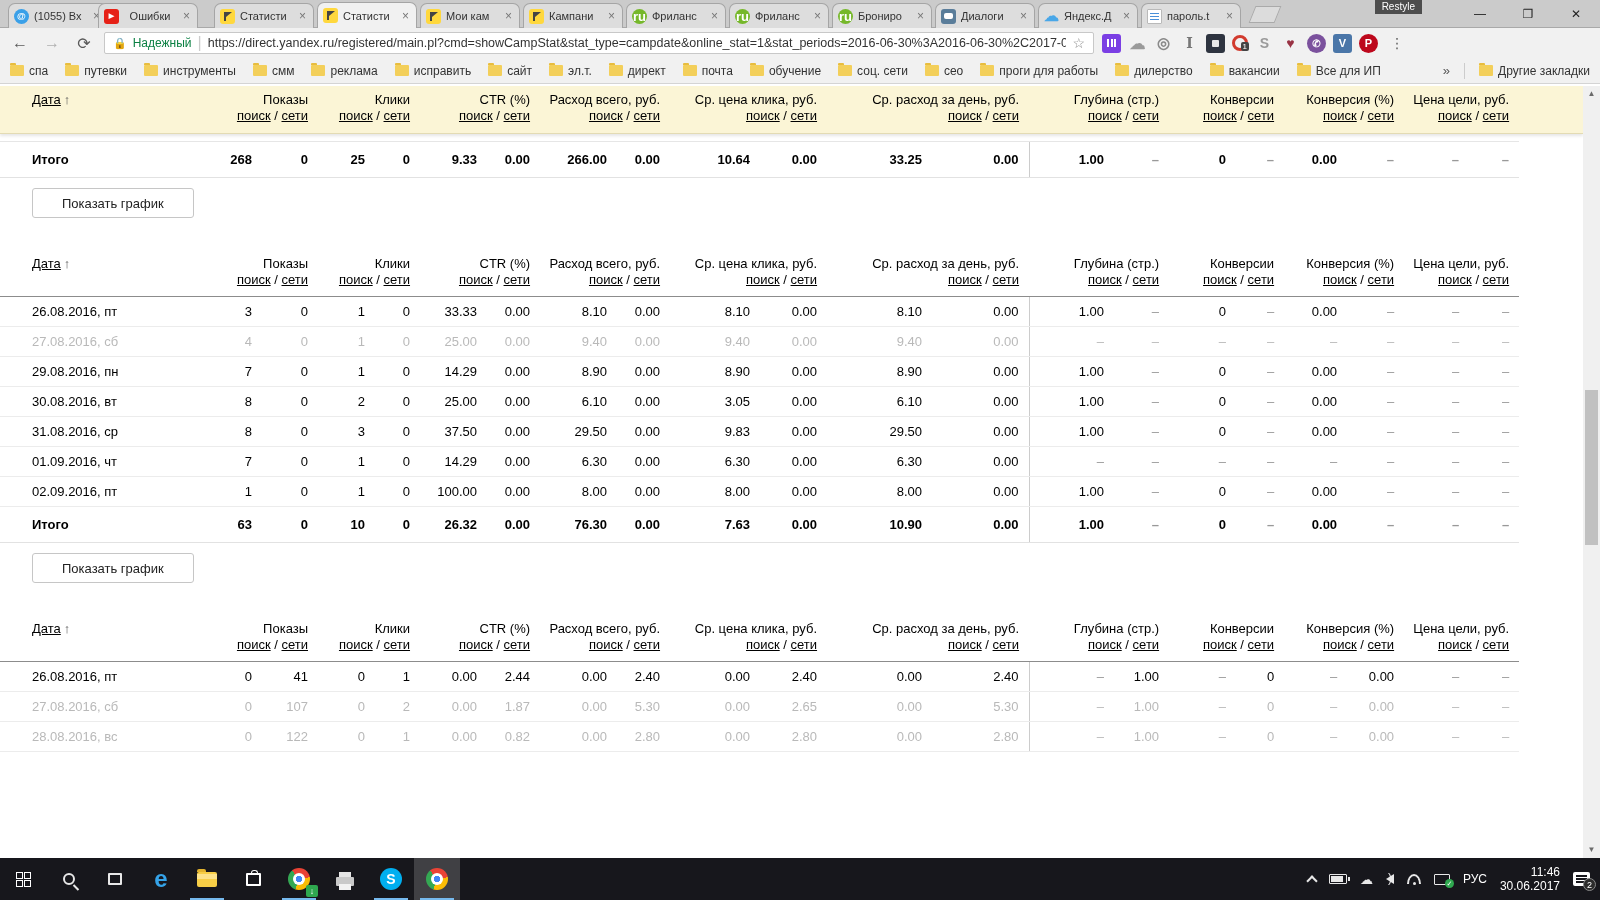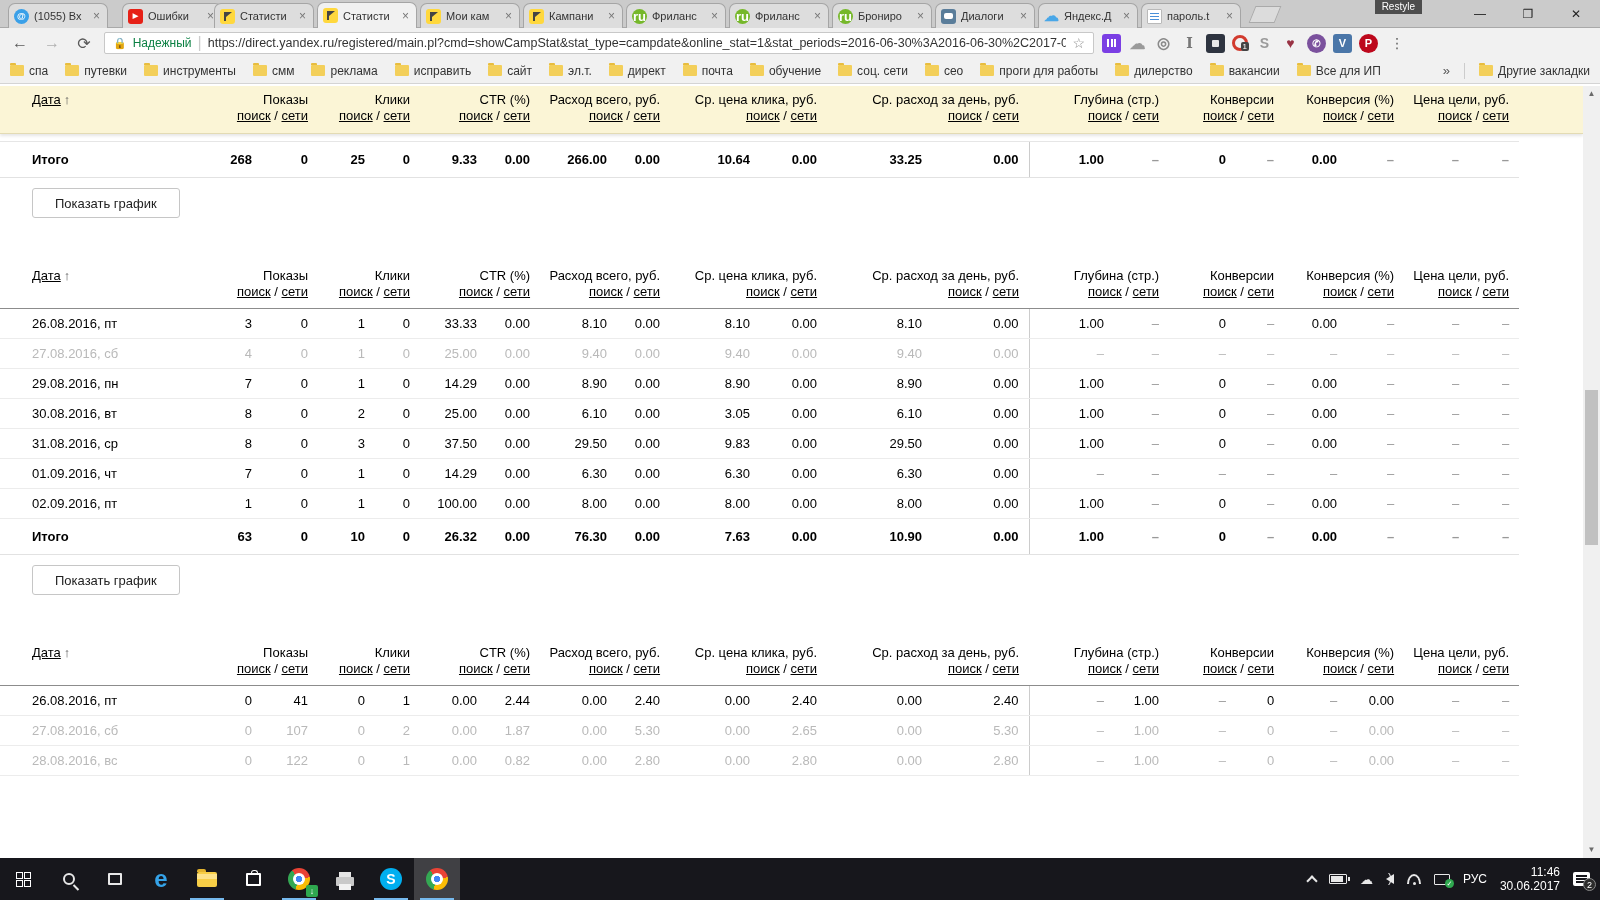--- a/index.html
+++ b/index.html
@@ -82,21 +82,21 @@
   tr.data-row td { border-bottom:1px solid #ececec; }
   tr.total-row td { border-bottom:1px solid #e2e2e2; font-weight:bold; padding-top:10px; padding-bottom:10px; }
   tr.muted td { color:#b9b9b9 !important; }
   td .dash { color:#999; }
   td.divider { border-left:1px solid #ccc; }
   #sliver { width:1519px; height:8px; border-bottom:1px solid #e6e6e6; }
 
   .camp-title { margin:40px 0 0 32px; font-size:14px; line-height:20px; }
   .camp-link { color:#3558c8; cursor:pointer; }
   .camp-id { color:#000; }
-  .graph-btn { display:inline-block; margin:10px 0 16px 32px; height:30px; padding:6px 22px; background:#fff; border:1px solid #c6c6c6; border-radius:3px; font-size:13px; color:#222; cursor:pointer; }
+  .graph-btn { display:inline-block; margin:10px 0 4px 32px; height:30px; padding:6px 29px; background:#fff; border:1px solid #c6c6c6; border-radius:3px; font-size:13px; color:#222; cursor:pointer; }
   .tbl-wrap { margin-top:28px; }
 
   
   #scrollbar { position:absolute; top:86px; right:0; width:17px; height:772px; background:#f0f0f0; z-index:30; }
   .sb-arrow { position:absolute; left:0; width:17px; height:16px; color:#6b6b6b; font-size:8px; text-align:center; line-height:16px; }
   #sb-up { top:0; } #sb-down { bottom:0; }
   #sb-thumb { position:absolute; left:2px; top:304px; width:13px; height:155px; background:#c1c1c1; }
 
   
   #taskbar { position:absolute; left:0; bottom:0; width:1600px; height:42px; background:#17171c; z-index:50; display:flex; align-items:stretch; }
@@ -149,21 +149,21 @@
   <div class="win-controls">
     <div class="win-btn">—</div>
     <div class="win-btn">❐</div>
     <div class="win-btn">✕</div>
   </div>
 <div class="tab" style="left: 8px;">
       <span class="fav fav-mail">@</span>
       <span class="tab-label">(1055) Вх</span>
       <span class="tab-close">×</span>
     </div>
-    <div class="tab" style="left: 122px;">
+    <div class="tab" style="left: 98px; text-align: center;">
       <span class="fav fav-youtube">▶</span>
       <span class="tab-label">Ошибки</span>
       <span class="tab-close">×</span>
     </div>
     <div class="tab" style="left: 214px;">
       <span class="fav fav-direct"></span>
       <span class="tab-label">Статисти</span>
       <span class="tab-close">×</span>
     </div>
     <div class="tab active" style="left: 317px;">

